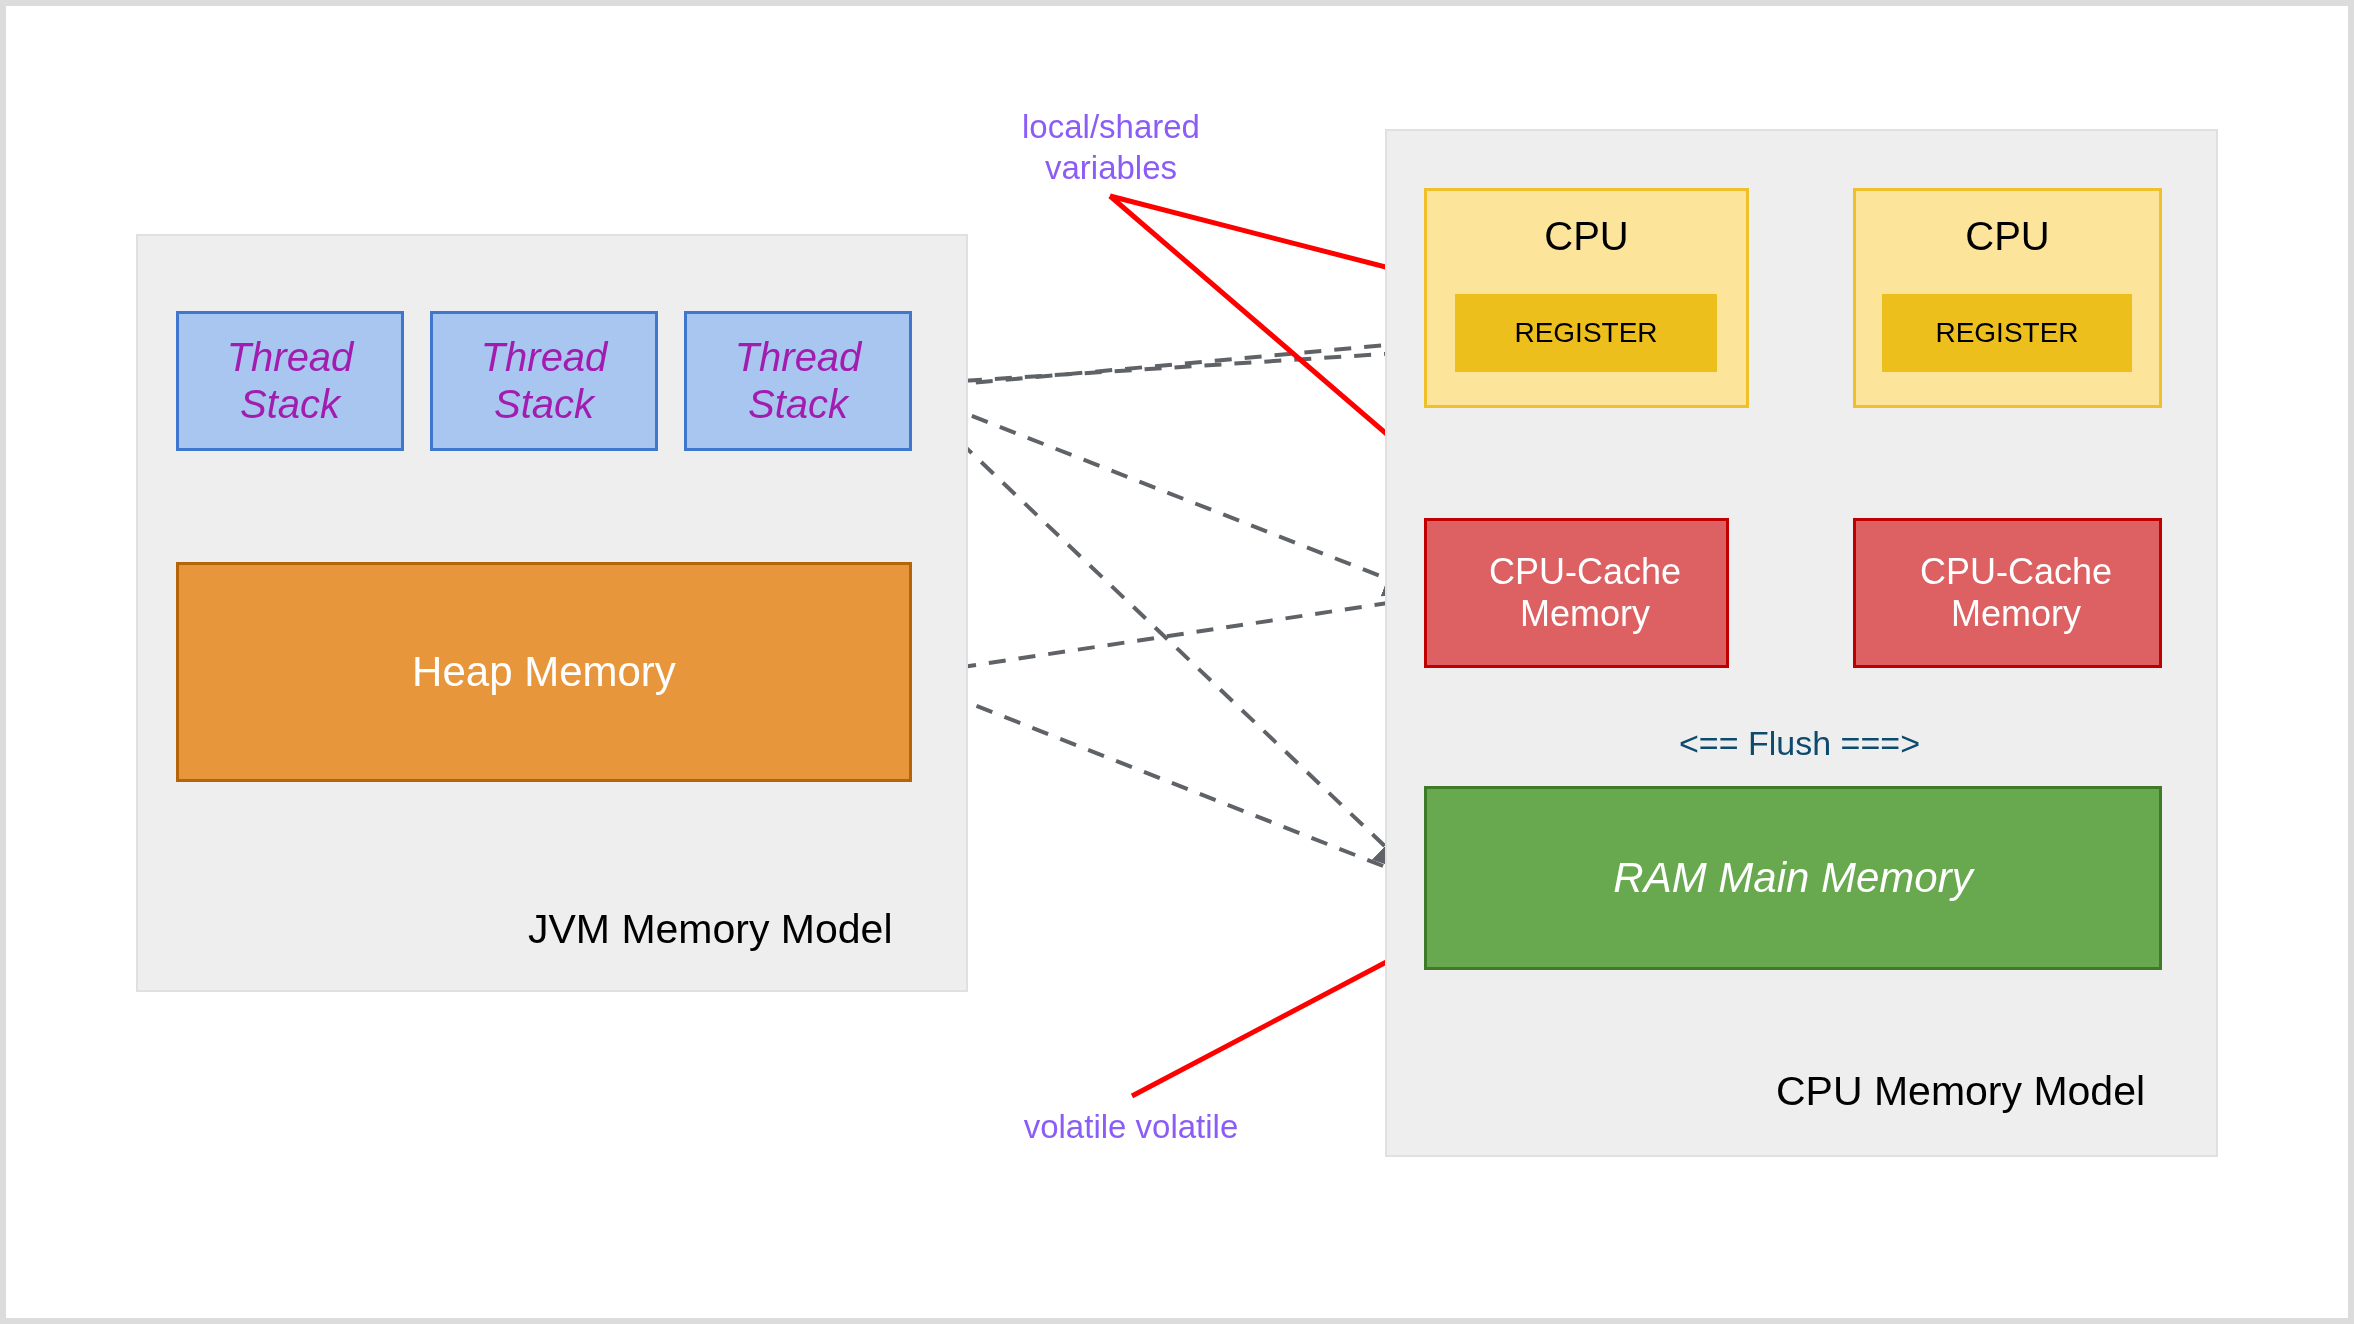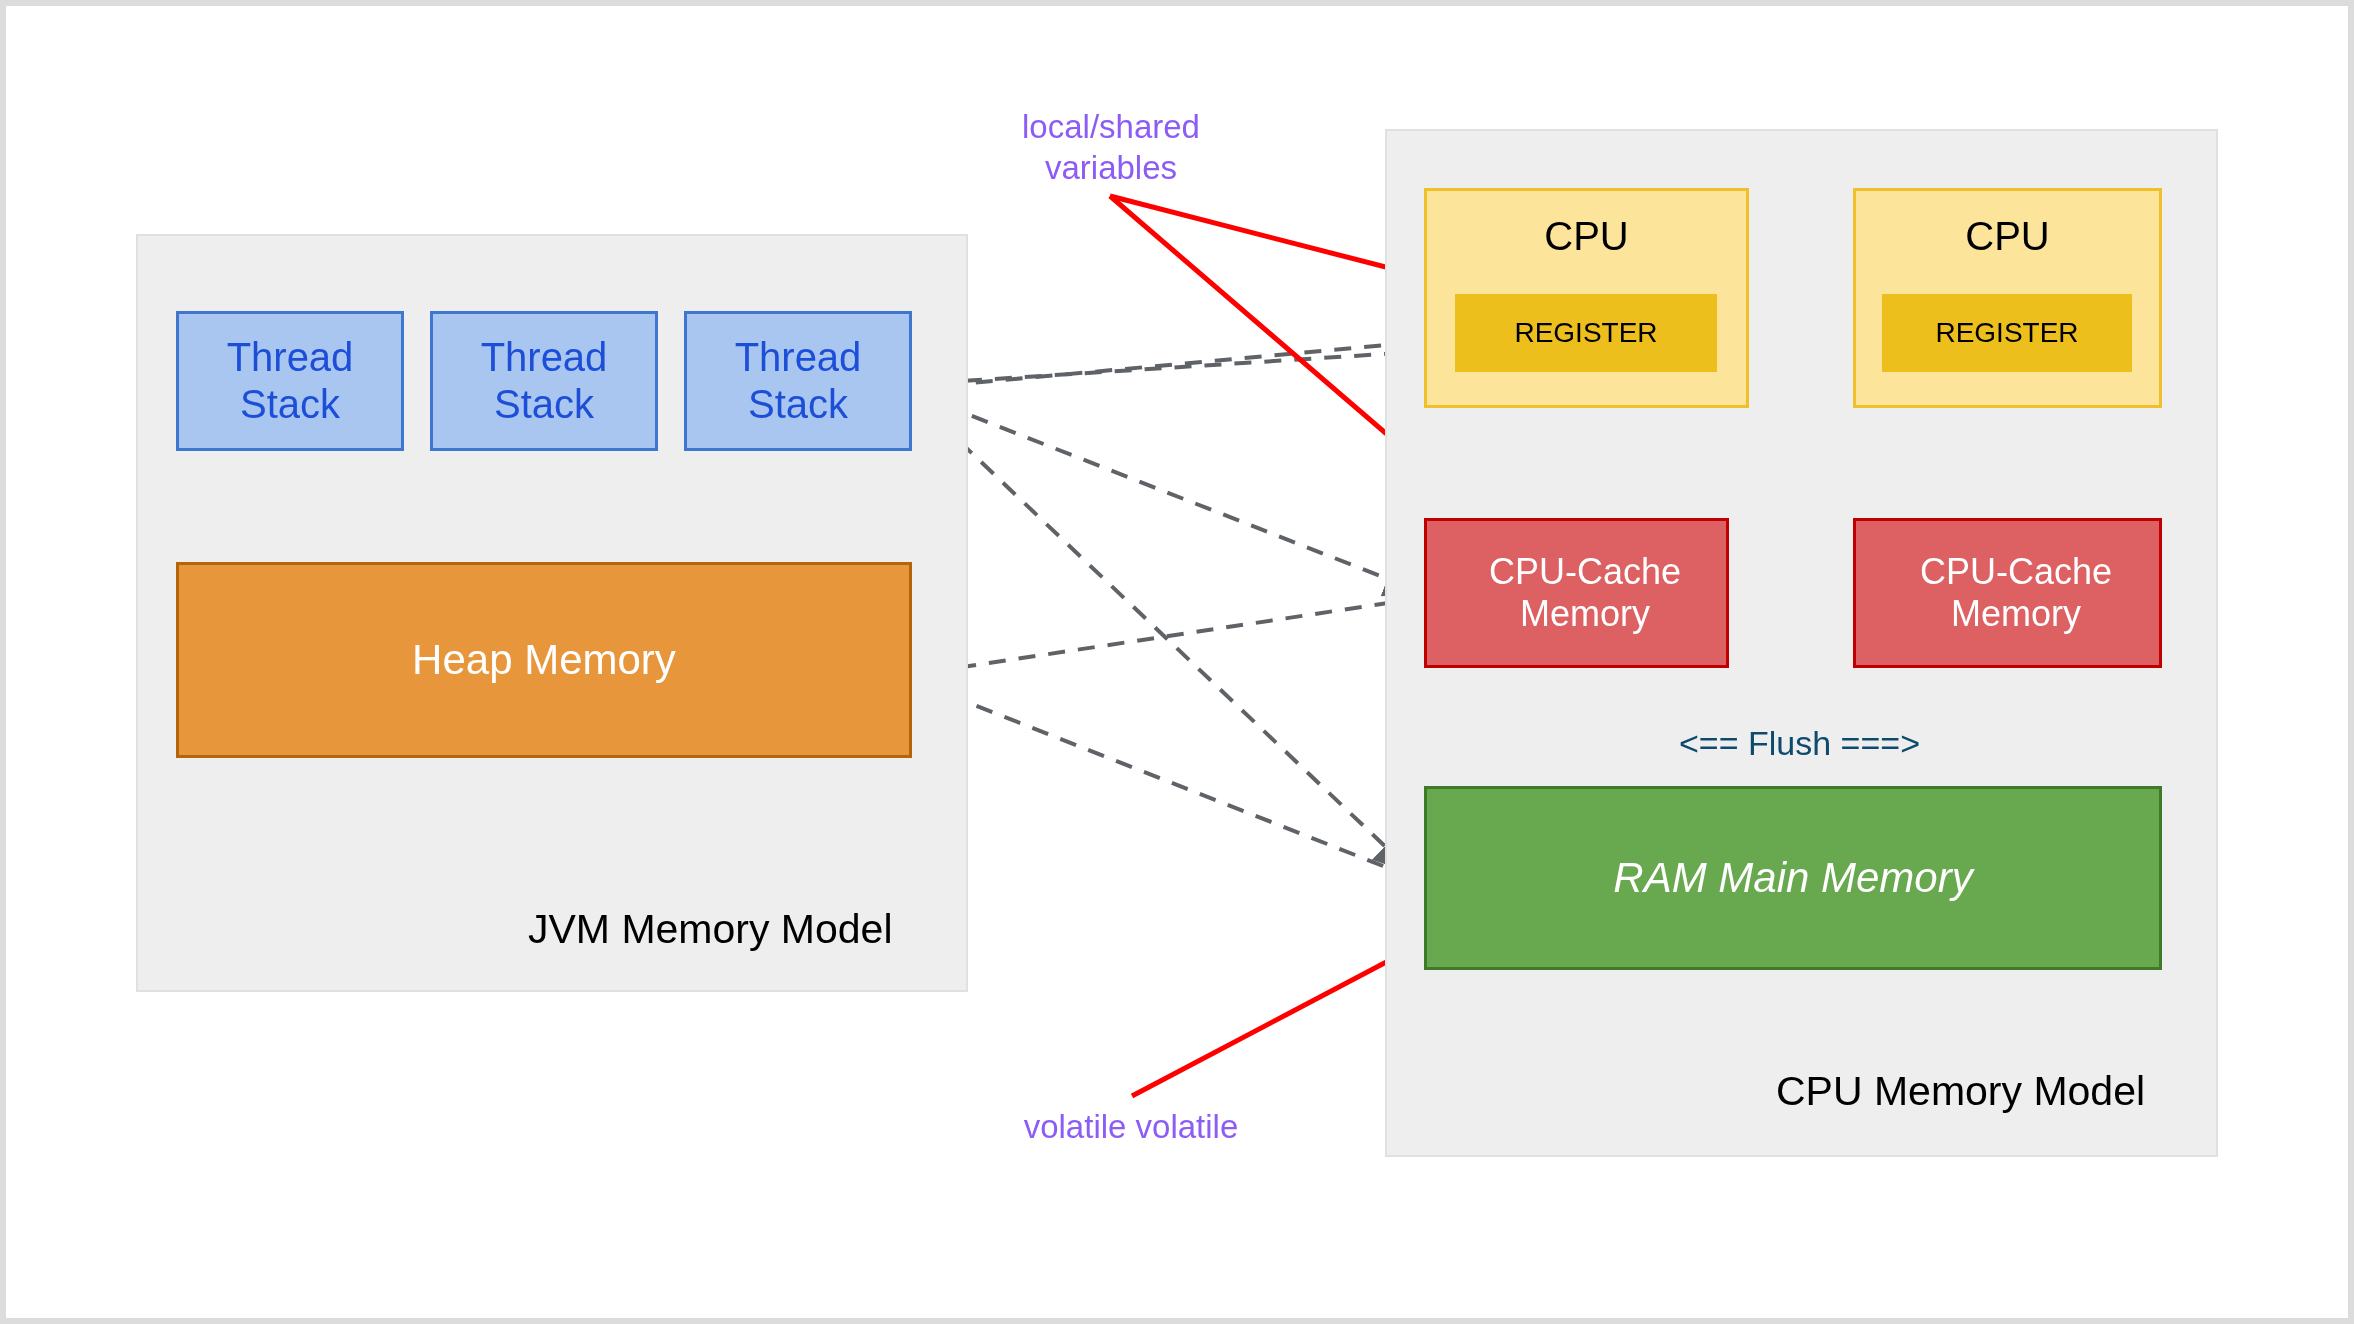--- a/index.html
+++ b/index.html
@@ -43,22 +43,23 @@
     box-sizing: border-box;
     display: flex;
     align-items: center;
     justify-content: center;
     text-align: center;
     line-height: 1.18;
   }
   .node-thread {
     background: #a8c6f0;
     border: 3px solid #3f77cf;
-    color: #1d4ed8;
+    color: #a21caf;
     font-size: 40px;
+    font-style: italic;
   }
   .node-heap {
     background: #e8963c;
     border: 3px solid #b56408;
     color: #ffffff;
     font-size: 42px;
   }
   .node-cpu {
     background: #fce49b;
     border: 3px solid #f0c02a;
@@ -160,21 +161,21 @@
 
   <div class="node node-thread" style="left:170px; top:305px; width:228px; height:140px;">Thread
 Stack</div>
 
   <div class="node node-thread" style="left:424px; top:305px; width:228px; height:140px;">Thread
 Stack</div>
 
   <div class="node node-thread" style="left:678px; top:305px; width:228px; height:140px;">Thread
 Stack</div>
 
-  <div class="node node-heap" style="left:170px; top:556px; width:736px; height:196px;">Heap Memory</div>
+  <div class="node node-heap" style="left:170px; top:556px; width:736px; height:220px;">Heap Memory</div>
 
   <div class="group-label" style="left:522px; top:900px;">JVM Memory Model</div>
 
   <div class="group-box" style="left:1379px; top:123px; width:833px; height:1028px;"></div>
 
   <div class="node node-cpu" style="left:1418px; top:182px; width:325px; height:220px;">CPU</div>
   <div class="node node-register" style="left:1449px; top:288px; width:262px; height:78px;">REGISTER</div>
   <div class="node node-cache" style="left:1418px; top:512px; width:305px; height:150px;">CPU-Cache
 Memory</div>
 

